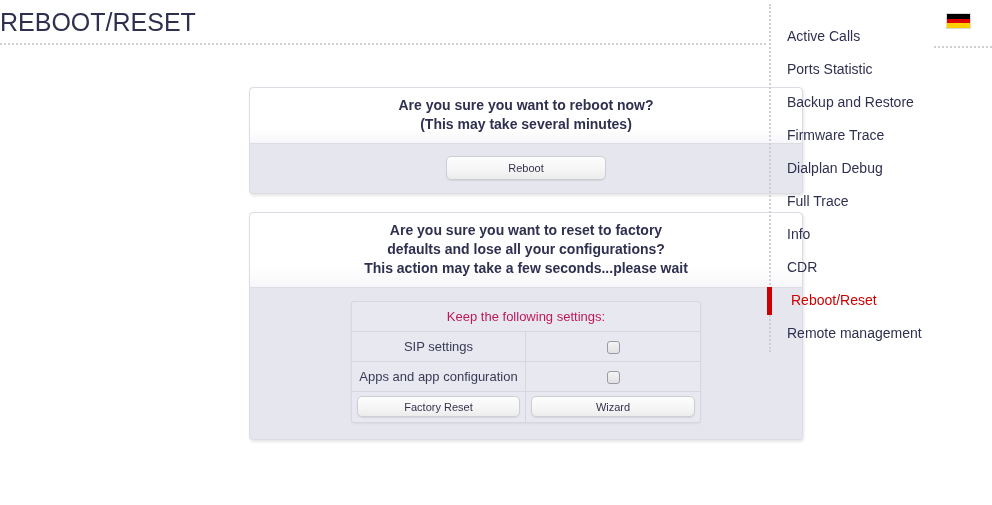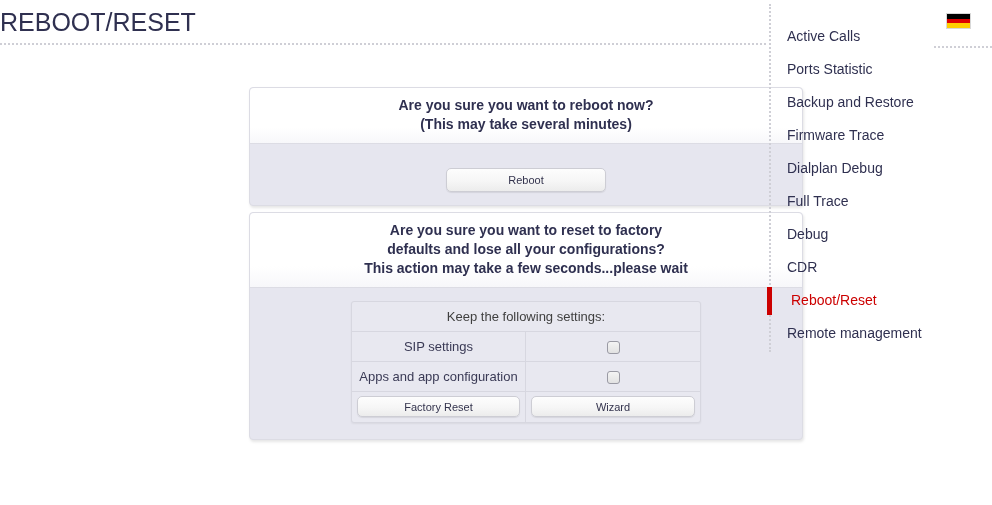--- a/index.html
+++ b/index.html
@@ -67,21 +67,21 @@
     padding: 8px 10px 9px 10px;
   }
   .panel-head .line {
     font-size: 14px;
     font-weight: bold;
     color: #2f3050;
     line-height: 19px;
     white-space: nowrap;
   }
   .panel-body {
-    padding: 24px 10px 13px 10px;
+    padding: 12px 10px 13px 10px;
     text-align: center;
   }
   .panel-body-reset {
     padding: 13px 10px 16px 10px;
   }
 
   
   .btn {
     display: inline-block;
     background: linear-gradient(to bottom, #fdfdfd 0%, #f6f6f6 55%, #ececec 100%);
@@ -122,21 +122,21 @@
     text-align: center;
     height: 30px;
     padding: 0 6px;
     box-sizing: border-box;
   }
   .settings-table tr td:last-child { border-right: none; }
   .settings-table tr:last-child td { border-bottom: none; }
   .settings-table .th-cell {
     border-right: none;
     font-size: 13px;
-    color: #404040;
+    color: #be185d;
     height: 30px;
   }
   .settings-table .label-cell { width: 50%; }
   .settings-table .check-cell { width: 50%; }
 
   
   .cb {
     display: inline-block;
     width: 13px;
     height: 13px;
@@ -314,18 +314,18 @@
   </div>
   <div class="flag-rule"></div>
 
   <div class="nav-list">
     <div class="nav-item">Active Calls</div>
     <div class="nav-item">Ports Statistic</div>
     <div class="nav-item">Backup and Restore</div>
     <div class="nav-item">Firmware Trace</div>
     <div class="nav-item">Dialplan Debug</div>
     <div class="nav-item">Full Trace</div>
-    <div class="nav-item">Debug</div>
+    <div class="nav-item">Info</div>
     <div class="nav-item">CDR</div>
     <div class="nav-item active">Reboot/Reset</div>
     <div class="nav-item">Remote management</div>
   </div>
 </div>
 
 </body></html>

